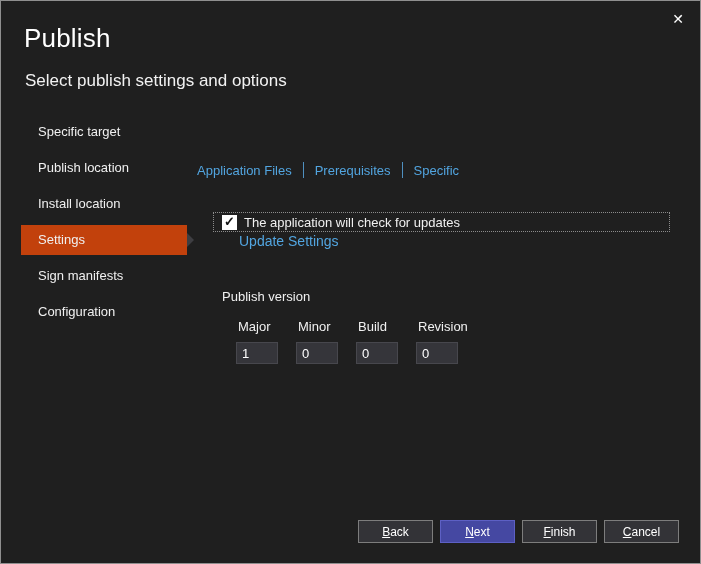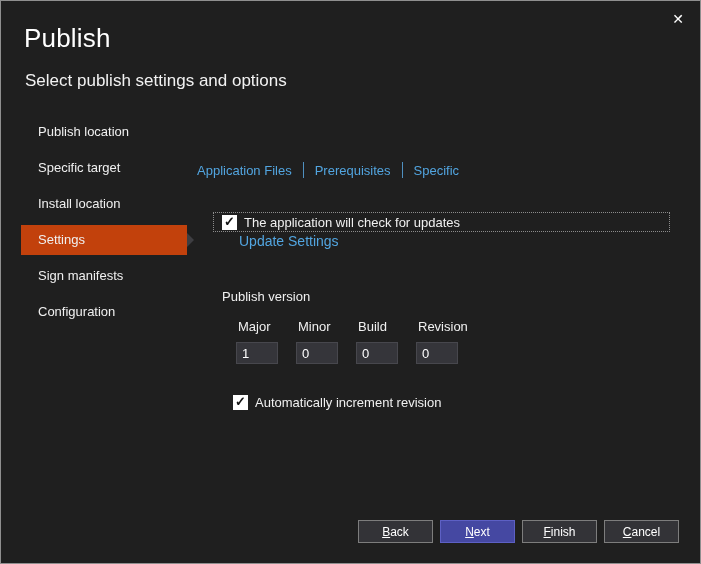--- a/index.html
+++ b/index.html
@@ -199,22 +199,22 @@
 <body>
 
 <div class="window">
 
   <span class="close-btn">✕</span>
 
   <div class="dialog-title">Publish</div>
   <div class="dialog-subtitle">Select publish settings and options</div>
 
   <div class="sidebar">
+    <div class="sidebar-item">Specific target</div>
     <div class="sidebar-item">Publish location</div>
-    <div class="sidebar-item">Specific target</div>
     <div class="sidebar-item">Install location</div>
     <div class="sidebar-item selected">Settings</div>
     <div class="sidebar-item">Sign manifests</div>
     <div class="sidebar-item">Configuration</div>
   </div>
 
   <div class="tabs">
     <span class="tab">Application Files</span>
     <span class="tab-sep"></span>
     <span class="tab">Prerequisites</span>
@@ -244,24 +244,20 @@
     <div class="version-col">
       <span class="vlabel">Build</span>
       <input type="text" value="0" style="">
     </div>
     <div class="version-col">
       <span class="vlabel">Revision</span>
       <input type="text" value="0" style="">
     </div>
   </div>
 
-  <div class="check-row row-autoinc">
-    <span class="checkbox"></span>
-    <span>Automatically increment revision</span>
-  </div>
 
   <div class="footer">
     <button class="btn"><u>B</u>ack</button>
     <button class="btn primary"><u>N</u>ext</button>
     <button class="btn"><u>F</u>inish</button>
     <button class="btn"><u>C</u>ancel</button>
   </div>
 
 </div>
 

